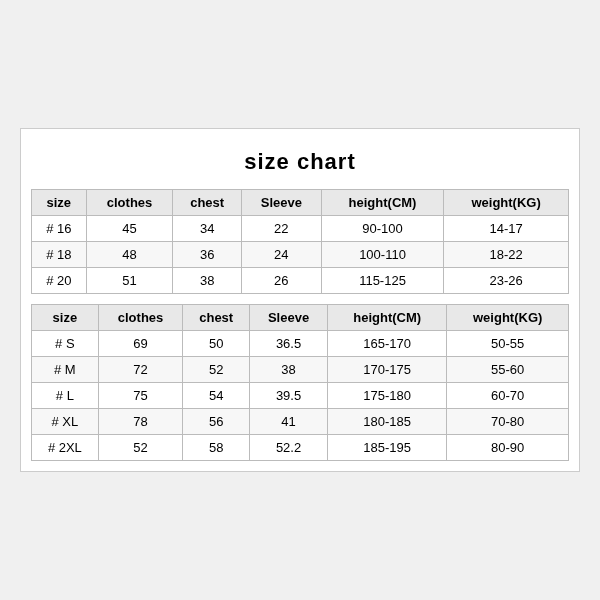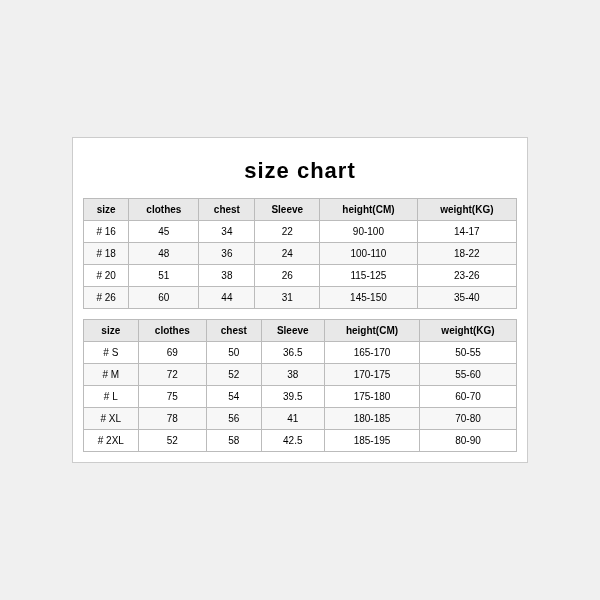--- a/index.html
+++ b/index.html
@@ -8,34 +8,34 @@
       height: 600px;
       background: #f0f0f0;
       display: flex;
       align-items: center;
       justify-content: center;
       font-family: Arial, sans-serif;
     }
     .card {
       background: #fff;
       border: 1px solid #ccc;
-      width: 456px;
+      width: 560px;
       padding: 10px;
     }
     .title {
       text-align: center;
       font-size: 22px;
       font-weight: bold;
       padding: 10px 0 14px 0;
       letter-spacing: 1px;
     }
     table {
       width: 100%;
       border-collapse: collapse;
-      font-size: 10px;
+      font-size: 13px;
     }
     table + table {
       margin-top: 10px;
     }
     th, td {
       border: 1px solid #bbb;
       text-align: center;
       padding: 5px 4px;
     }
     thead th {
@@ -84,28 +84,20 @@
           <td>18-22</td>
         </tr>
         <tr>
           <td># 20</td>
           <td>51</td>
           <td>38</td>
           <td>26</td>
           <td>115-125</td>
           <td>23-26</td>
         </tr>
-        <tr>
-          <td># 26</td>
-          <td>60</td>
-          <td>44</td>
-          <td>31</td>
-          <td>145-150</td>
-          <td>35-40</td>
-        </tr>
       </tbody>
   </table>
 
   <table>
     <thead>
       <tr id="thead2-row">
           <th>size</th>
           <th>clothes</th>
           <th>chest</th>
           <th>Sleeve</th>
@@ -143,19 +135,19 @@
           <td>78</td>
           <td>56</td>
           <td>41</td>
           <td>180-185</td>
           <td>70-80</td>
         </tr>
         <tr>
           <td># 2XL</td>
           <td>52</td>
           <td>58</td>
-          <td>42.5</td>
+          <td>52.2</td>
           <td>185-195</td>
           <td>80-90</td>
         </tr>
       </tbody>
   </table>
 </div>
 
 </body></html>

